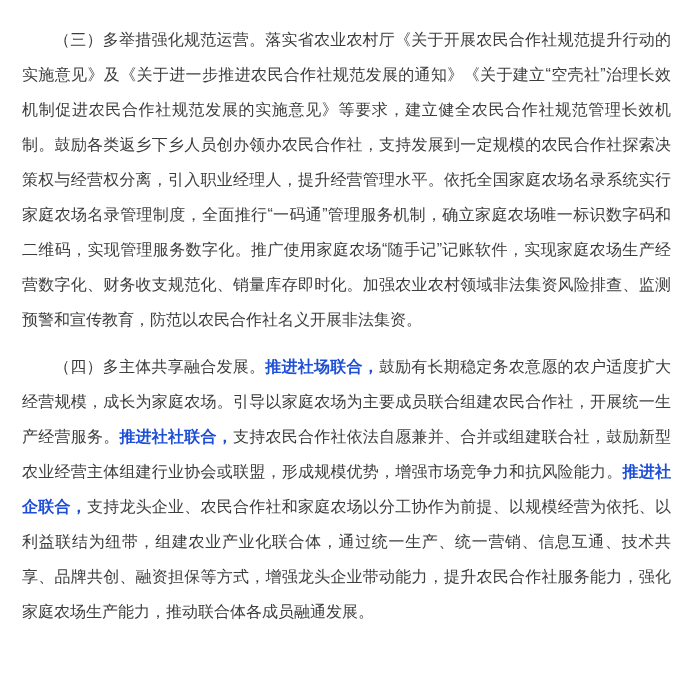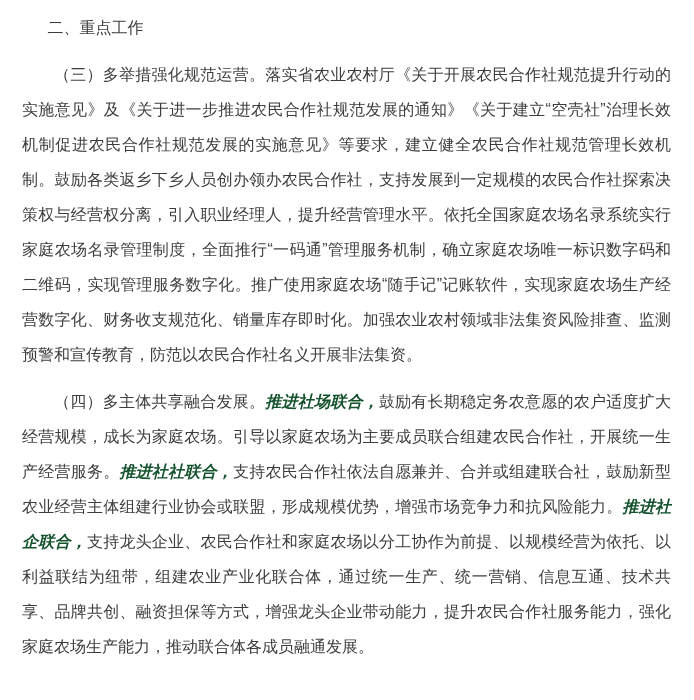--- a/index.html
+++ b/index.html
@@ -32,26 +32,24 @@
   .para {
     margin: 12px;
     text-indent: 2em;
   }
   .text-run {
     font-weight: normal;
   }
   .bold-run {
     font-family: "DejaVu Serif", serif;
     font-weight: 700;
-    color: #14532d;
-    font-style: italic;
+    color: #1d4ed8;
   }
 </style>
 </head>
 <body>
 
 <main class="doc">
-  <p class="heading">二、重点工作</p>
   <div id="paragraphs">
       <p class="para"><span class="text-run">（三）多举措强化规范运营。落实省农业农村厅《关于开展农民合作社规范提升行动的实施意见》及《关于进一步推进农民合作社规范发展的通知》《关于建立“空壳社”治理长效机制促进农民合作社规范发展的实施意见》等要求，建立健全农民合作社规范管理长效机制。鼓励各类返乡下乡人员创办领办农民合作社，支持发展到一定规模的农民合作社探索决策权与经营权分离，引入职业经理人，提升经营管理水平。依托全国家庭农场名录系统实行家庭农场名录管理制度，全面推行“一码通”管理服务机制，确立家庭农场唯一标识数字码和二维码，实现管理服务数字化。推广使用家庭农场“随手记”记账软件，实现家庭农场生产经营数字化、财务收支规范化、销量库存即时化。加强农业农村领域非法集资风险排查、监测预警和宣传教育，防范以农民合作社名义开展非法集资。</span></p>
       <p class="para"><span class="text-run">（四）多主体共享融合发展。</span><span class="bold-run">推进社场联合，</span><span class="text-run">鼓励有长期稳定务农意愿的农户适度扩大经营规模，成长为家庭农场。引导以家庭农场为主要成员联合组建农民合作社，开展统一生产经营服务。</span><span class="bold-run">推进社社联合，</span><span class="text-run">支持农民合作社依法自愿兼并、合并或组建联合社，鼓励新型农业经营主体组建行业协会或联盟，形成规模优势，增强市场竞争力和抗风险能力。</span><span class="bold-run">推进社企联合，</span><span class="text-run">支持龙头企业、农民合作社和家庭农场以分工协作为前提、以规模经营为依托、以利益联结为纽带，组建农业产业化联合体，通过统一生产、统一营销、信息互通、技术共享、品牌共创、融资担保等方式，增强龙头企业带动能力，提升农民合作社服务能力，强化家庭农场生产能力，推动联合体各成员融通发展。</span></p>
     </div>
 </main>
 
 </body></html>

